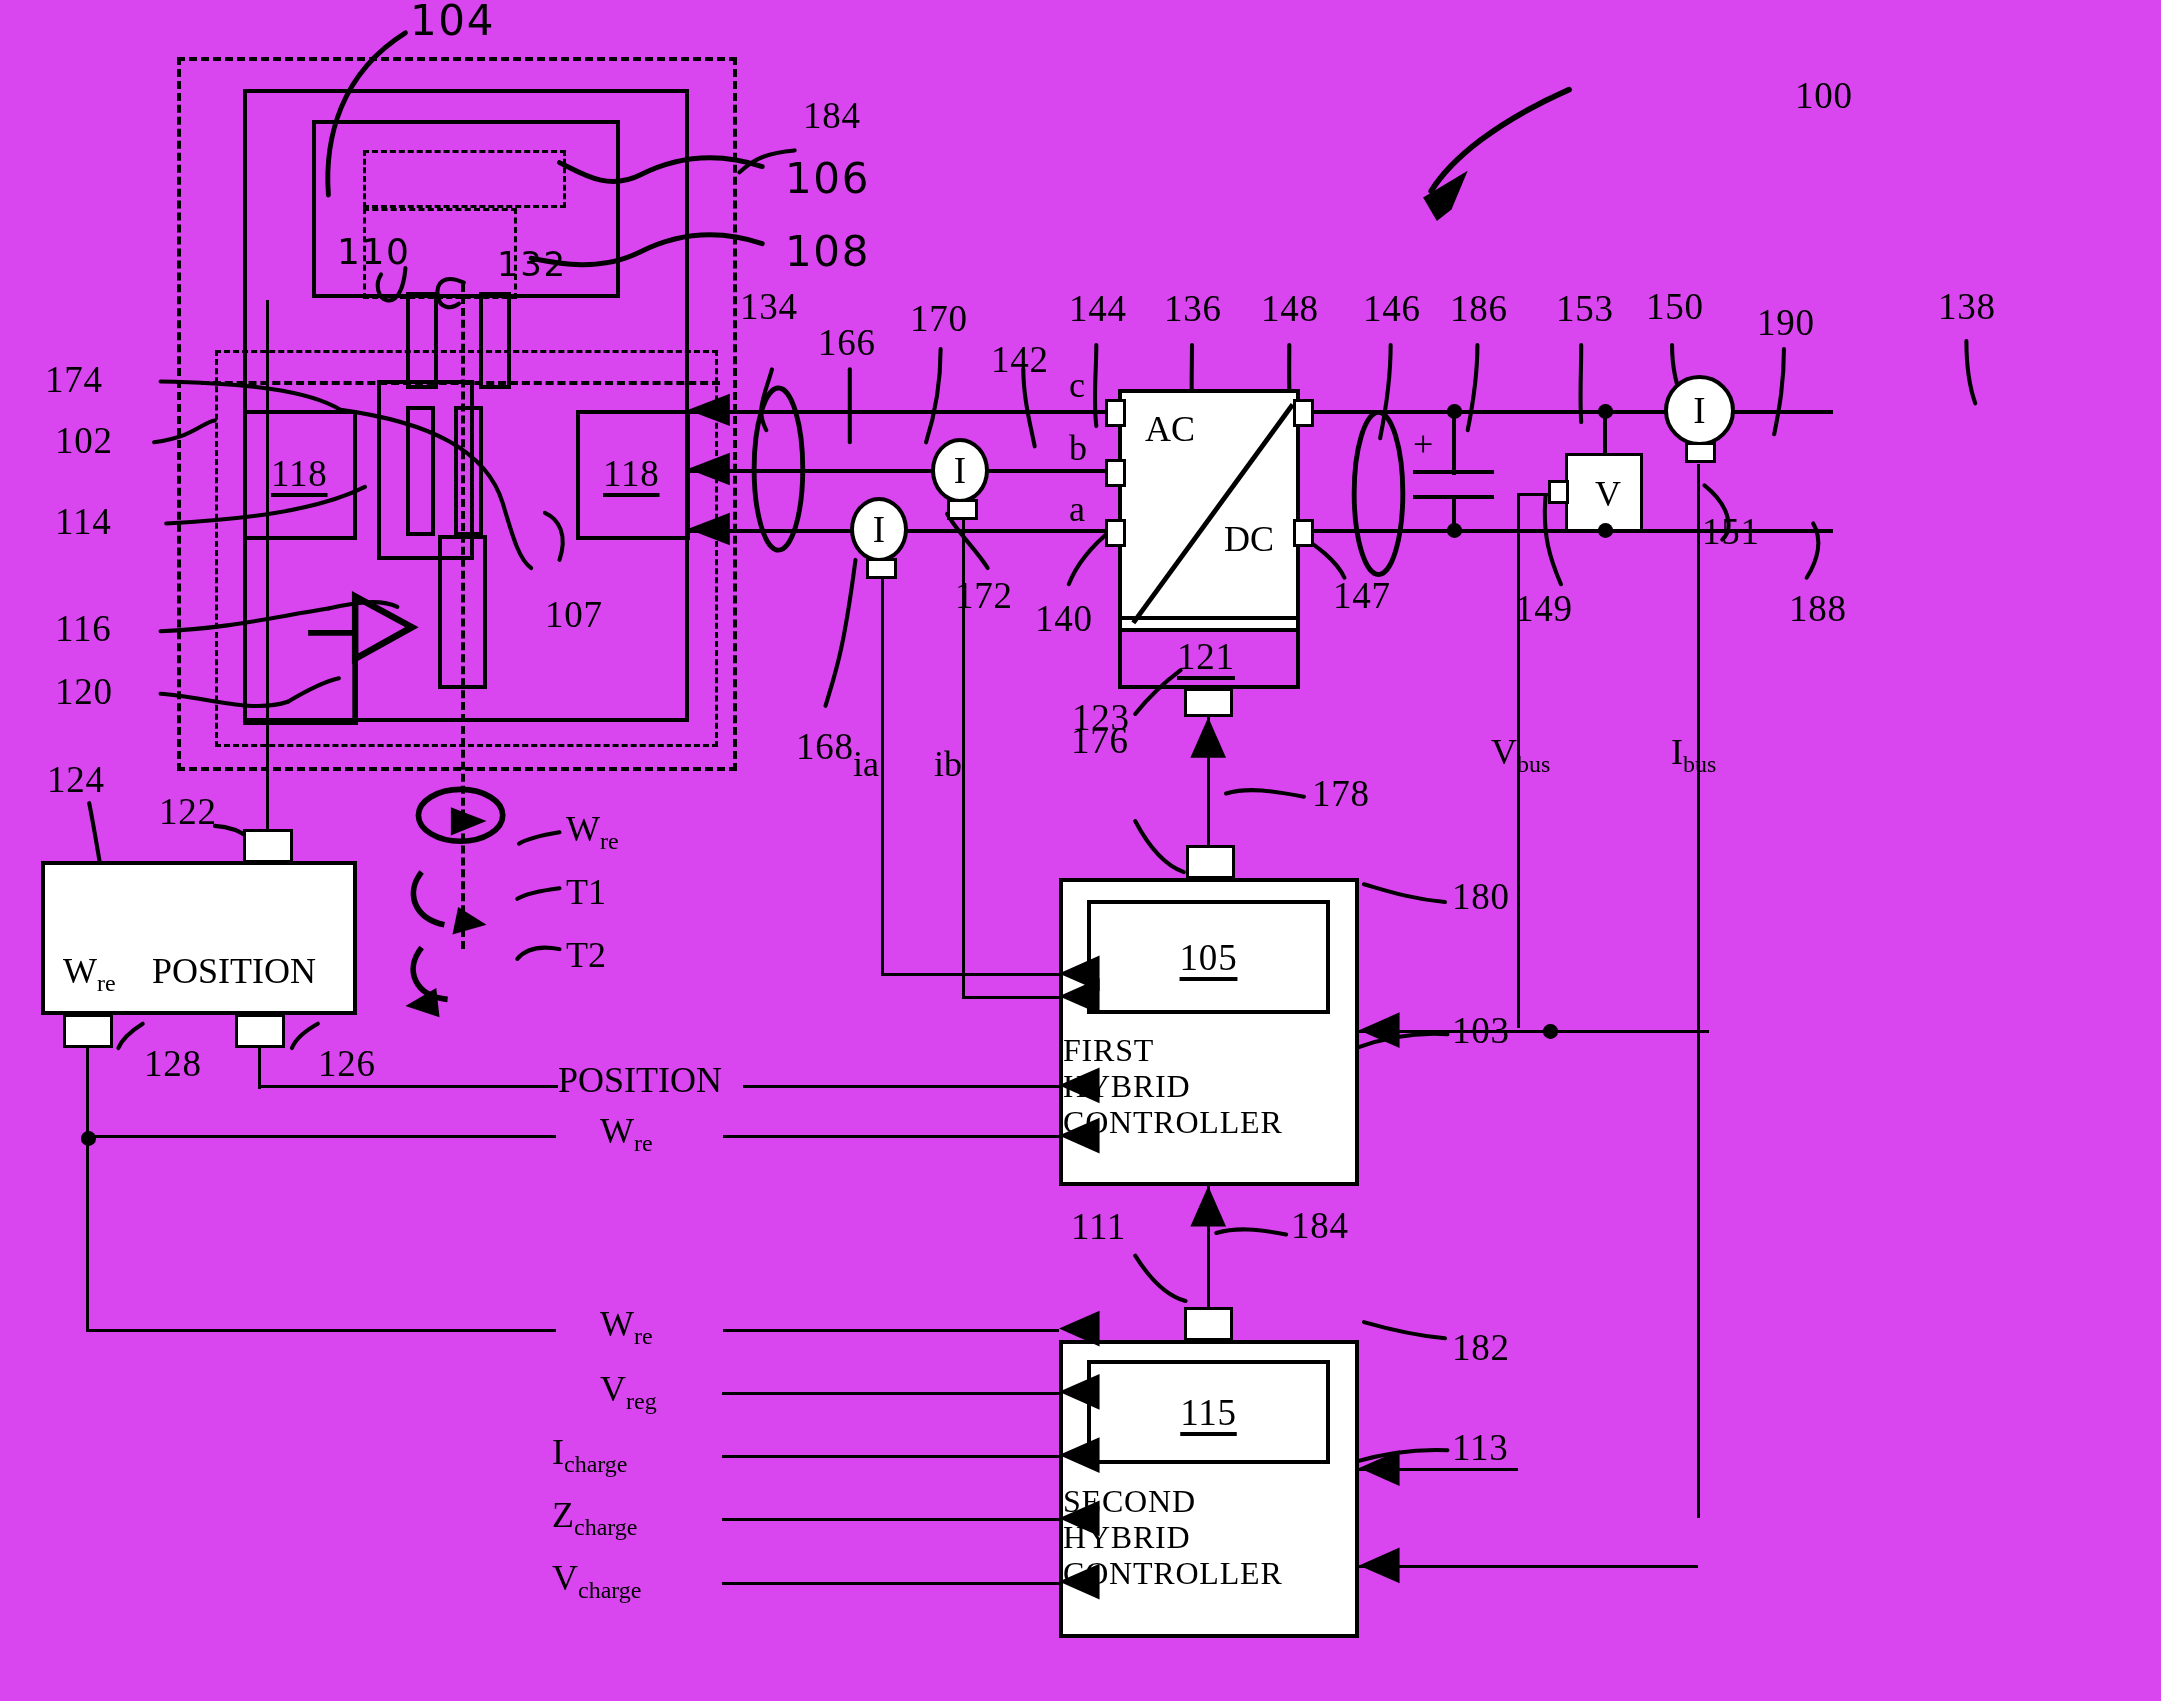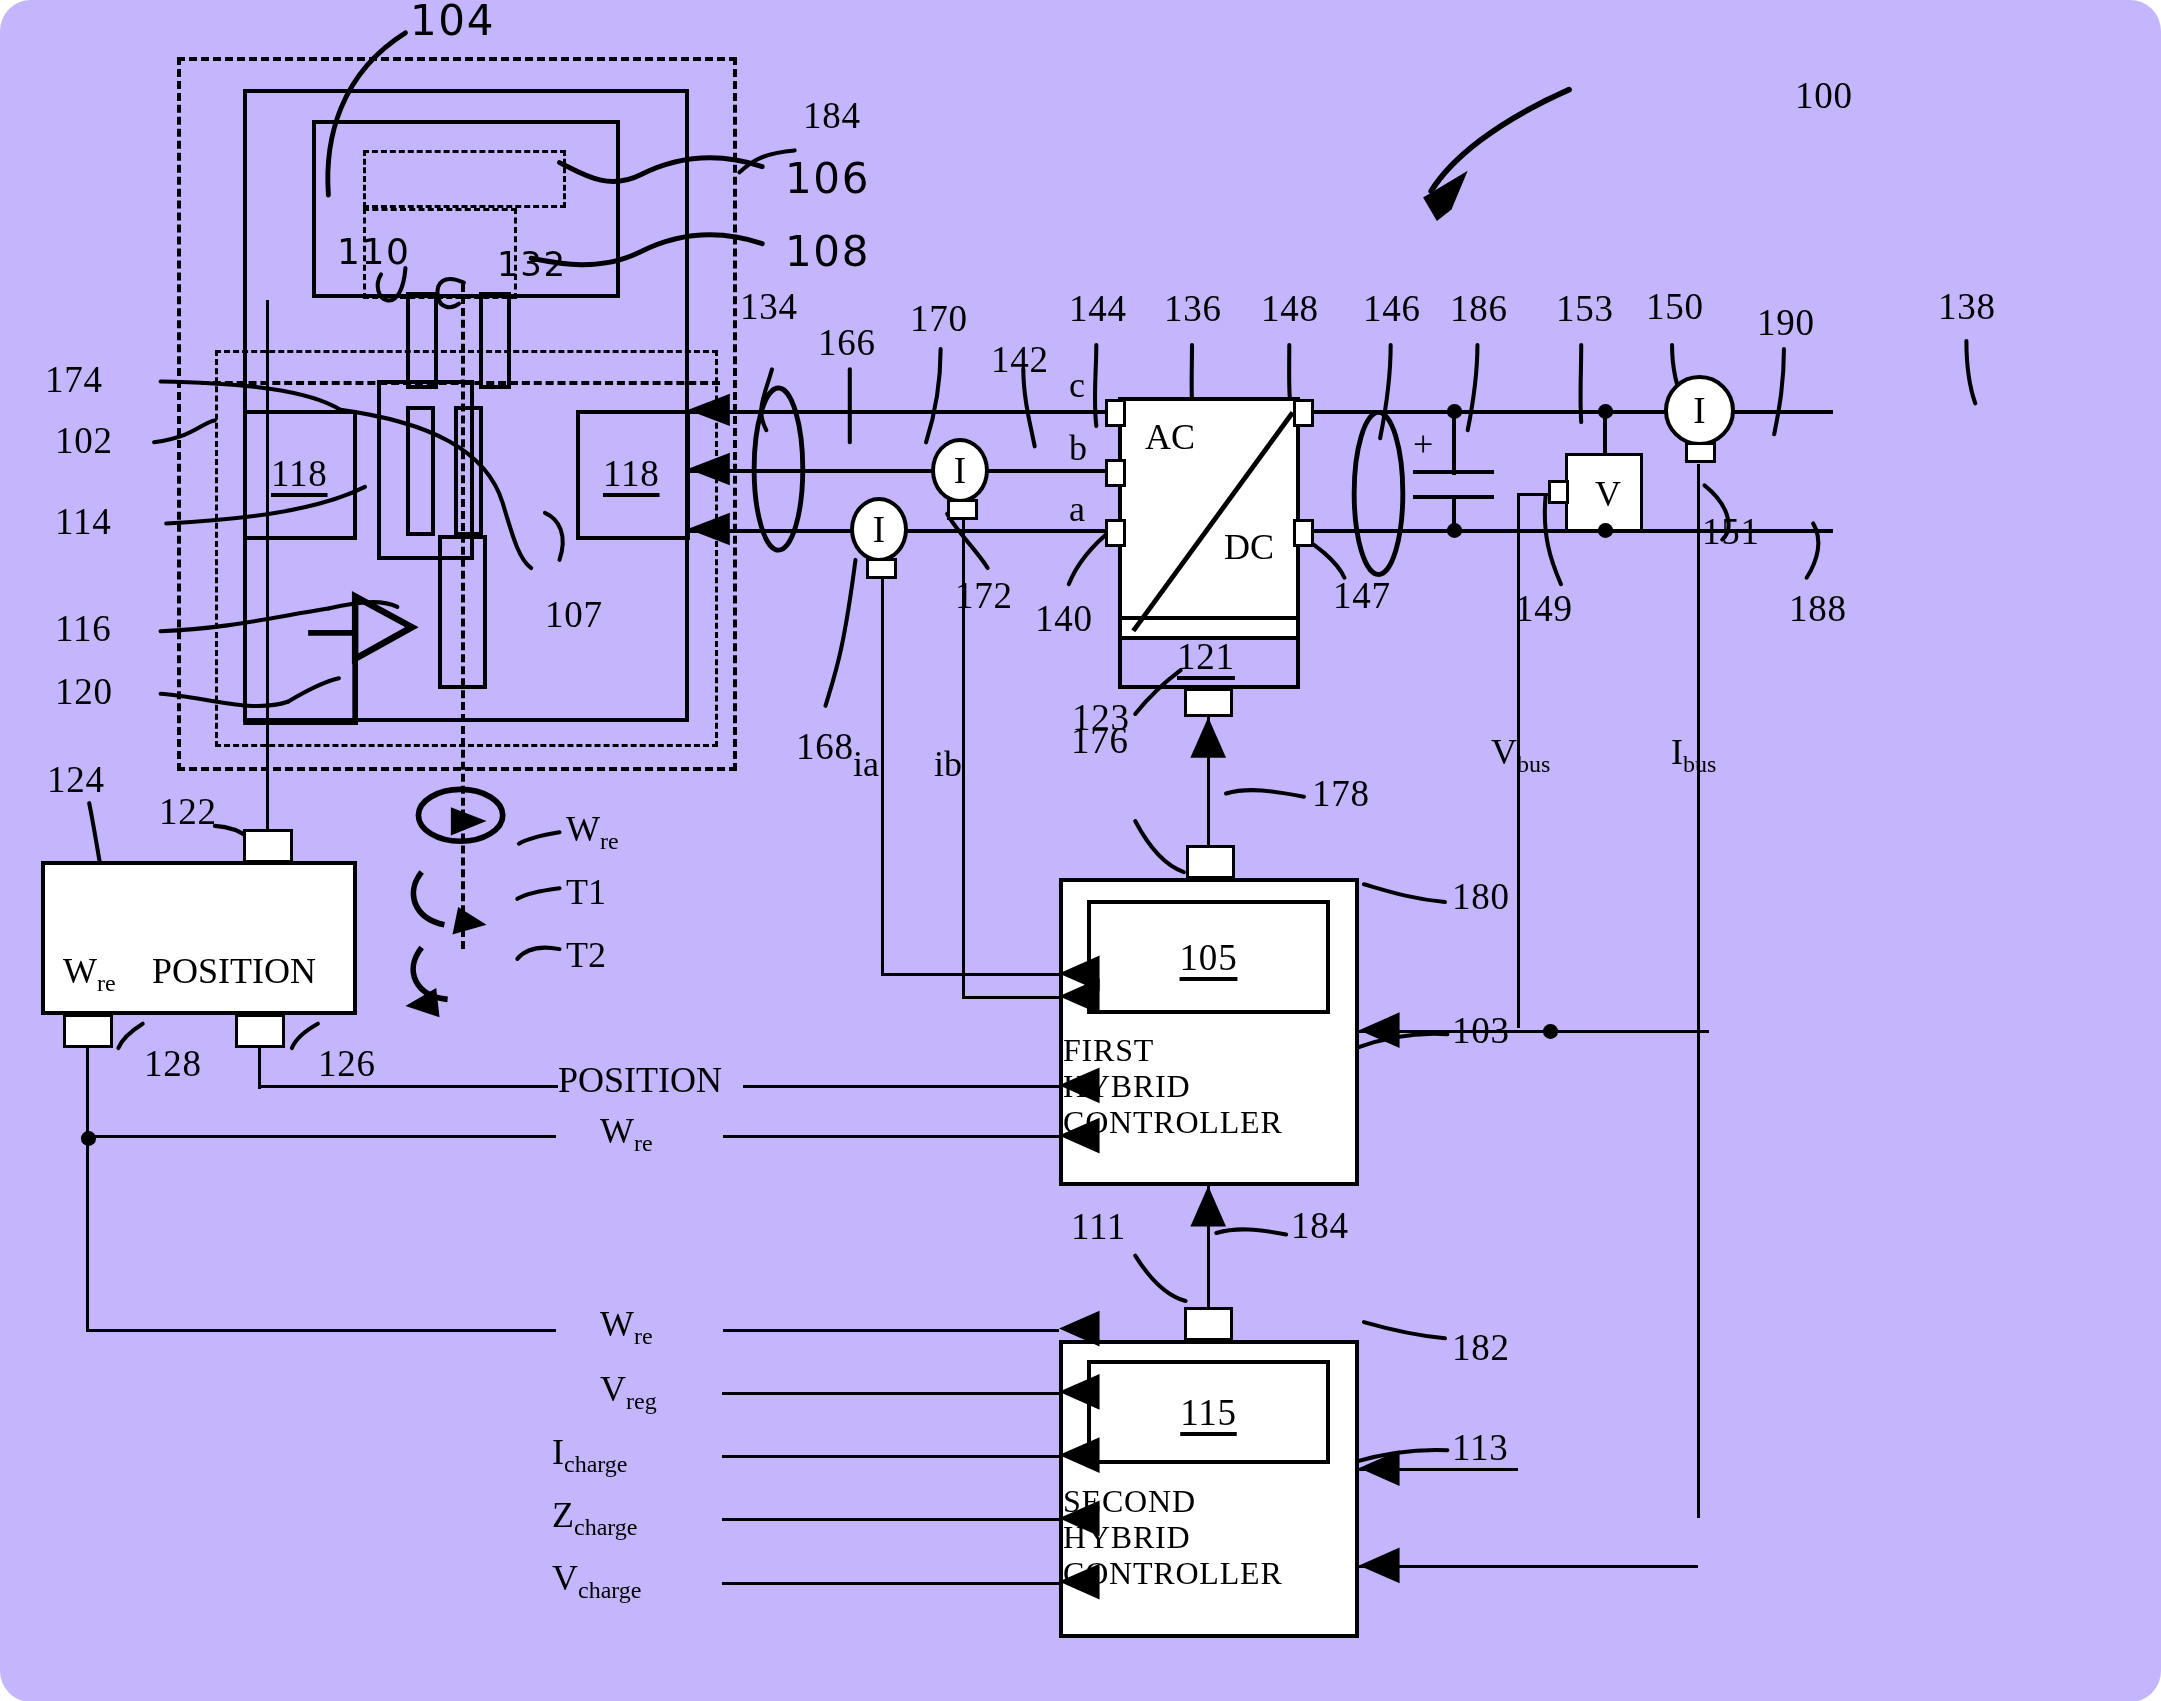--- a/index.html
+++ b/index.html
@@ -1,17 +1,17 @@
 <!DOCTYPE html>
 <html style="font-size:13px"><head>
 <meta charset="utf-8">
 <style>
   html,body{margin:0;padding:0;background:#fff;}
   body{font-family:"Liberation Serif", serif;color:#000;}
-  #sheet{position:relative;width:2161px;height:1702px;background:#c4b5fd;overflow:hidden;border-radius:31px;}
+  #sheet{position:relative;width:2161px;height:1702px;background:#d946ef;overflow:hidden;}
   .lbl{position:absolute;font-family:"Liberation Serif",serif;white-space:nowrap;line-height:1;}
   .num{font-size:37px;letter-spacing:0.8px;}
   .numhand{font-size:42px;font-family:"DejaVu Sans",sans-serif;letter-spacing:1.6px;}
   .txt{font-size:36px;}
   .sub{font-size:24px;vertical-align:sub;}
   .box{position:absolute;border:4px solid #000;background:transparent;box-sizing:border-box;}
   .boxthin{position:absolute;border:3.2px solid #000;box-sizing:border-box;}
   .dash{position:absolute;border:4px dashed #000;box-sizing:border-box;background:transparent;}
   .dashthin{position:absolute;border:3.2px dashed #000;box-sizing:border-box;background:transparent;}
   .hline{position:absolute;height:4px;background:#000;}
@@ -28,21 +28,21 @@
           display:flex;flex-direction:column;align-items:center;}
   .ctrtitle{font-size:32px;text-align:left;line-height:1.12;letter-spacing:0.8px;}
   .inner{position:absolute;border:4px solid #000;box-sizing:border-box;display:flex;
          align-items:center;justify-content:center;}
   .uline{text-decoration:underline;text-underline-offset:7.3px;text-decoration-thickness:4px;}
   svg{position:absolute;left:0;top:0;overflow:visible;pointer-events:none;}
   .netbox{position:absolute;border:4.9px solid #000;box-sizing:border-box;display:flex;
           flex-direction:column;align-items:center;justify-content:center;
           font-size:37px;line-height:1.25;letter-spacing:0.8px;background:#fff;}
   .posbox{position:absolute;border:4.9px solid #000;box-sizing:border-box;background:#fff;}
-  .acdc{position:absolute;border:4.9px solid #000;box-sizing:border-box;background:#fff;margin-top:8px;}
+  .acdc{position:absolute;border:4.9px solid #000;box-sizing:border-box;background:#fff;}
 </style>
 </head>
 <body>
 
 <div id="sheet">
 
   <svg width="2161" height="1702" viewBox="0 0 2665 2098">
     <g fill="none" stroke="#000" stroke-width="6" stroke-linecap="round">
 
       <path d="M500,40 C420,90 400,170 405,240"></path>

